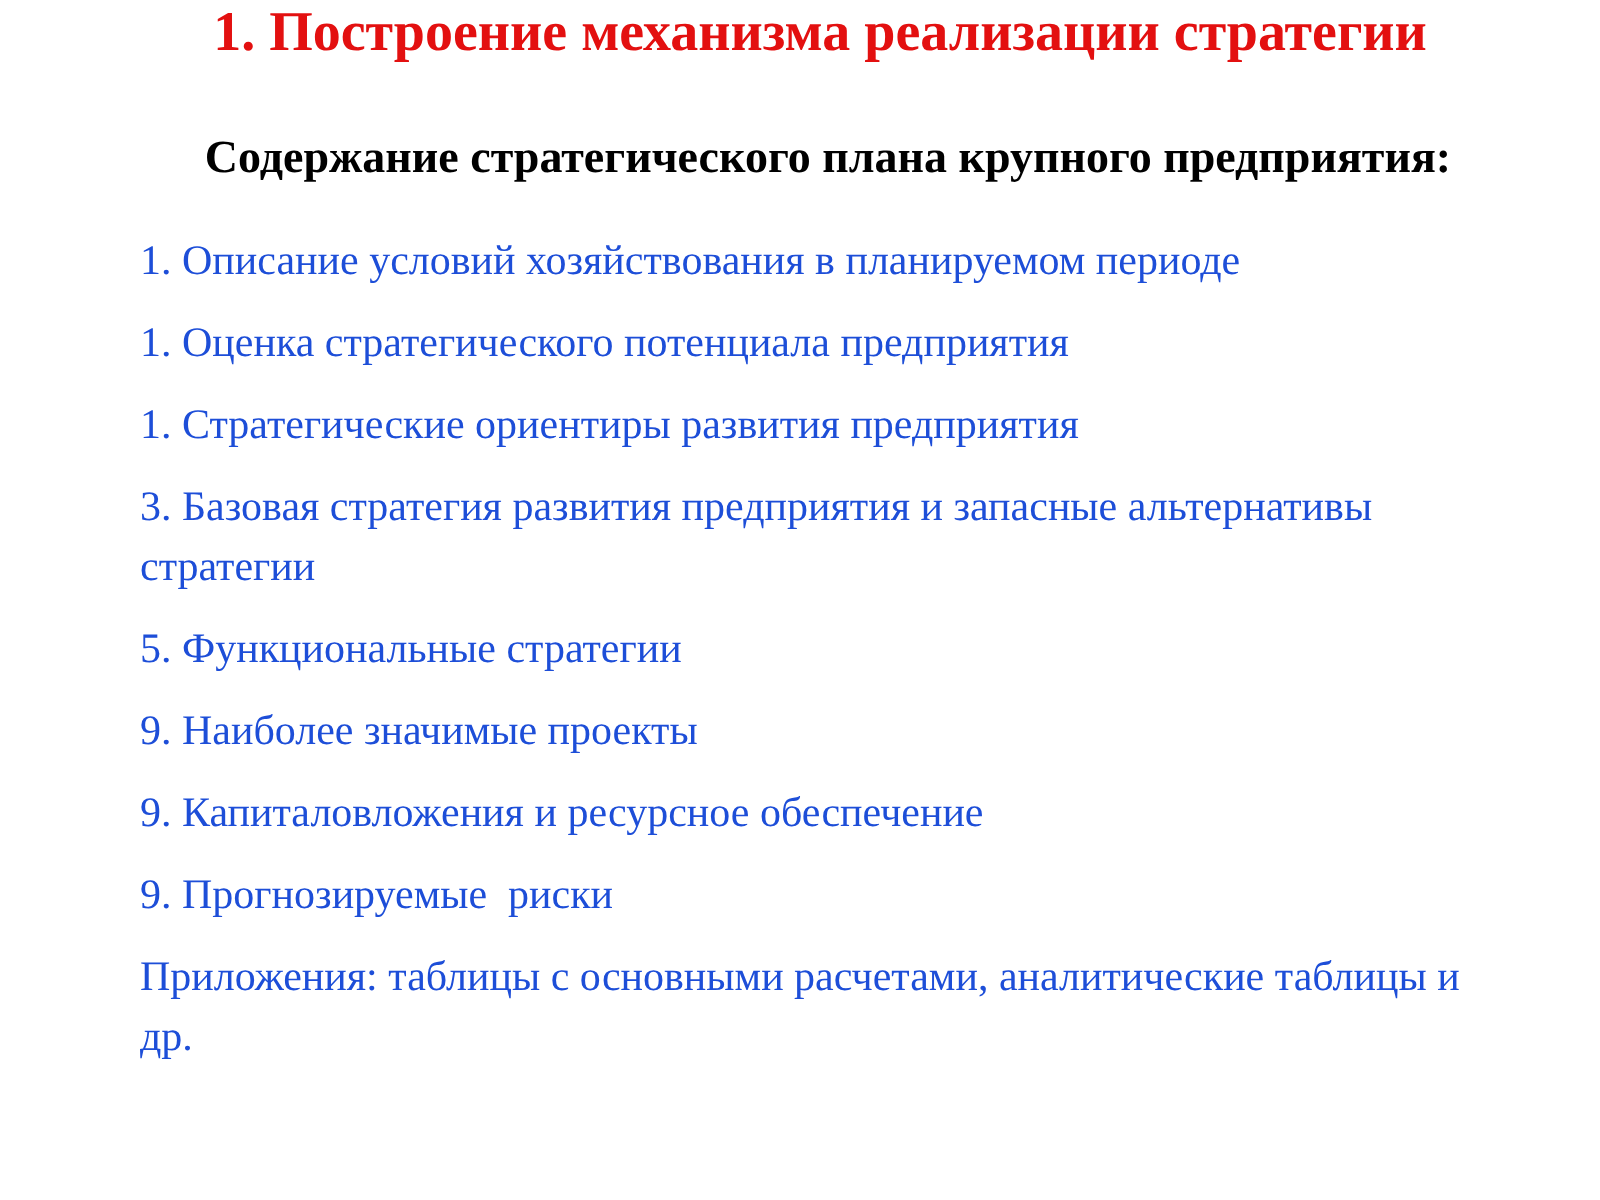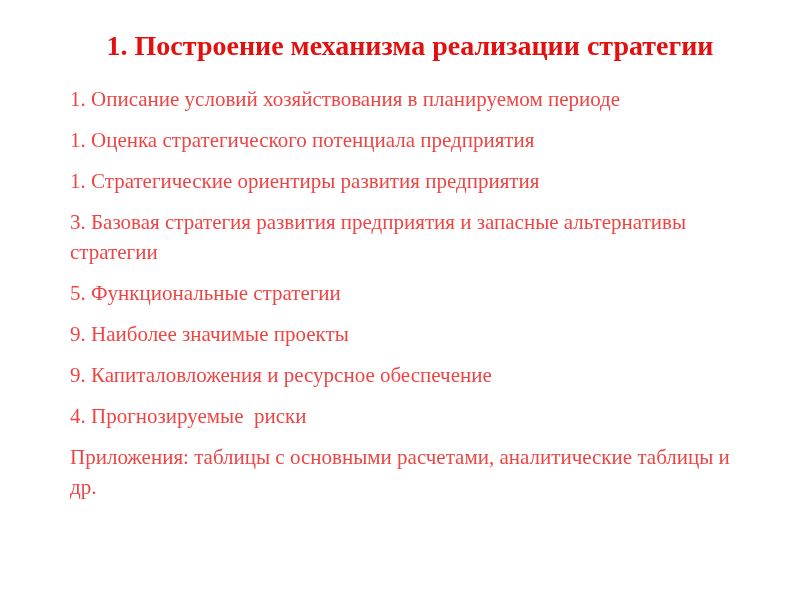--- a/index.html
+++ b/index.html
@@ -9,21 +9,21 @@
   }
   .slide {
     position: relative;
     width: 800px;
     height: 600px;
     background: #ffffff;
     overflow: hidden;
     font-family: "Liberation Serif", "DejaVu Serif", serif;
     color: #000000;
     box-sizing: border-box;
-    padding-top: 29px;
+    padding-top: 0;
   }
   .slide-title {
     margin: 0 0 0 20px;
     text-align: center;
     font-size: 28px;
     font-weight: bold;
     color: #e31010;
     line-height: 33px;
   }
   .slide-subtitle {
@@ -36,35 +36,36 @@
   }
   .plan-list {
     margin-top: 22px;
     padding: 0 55px 0 70px;
   }
   .plan-item {
     margin: 0 0 11px 0;
     font-size: 21px;
     line-height: 30px;
     font-weight: normal;
-    color: #ef4444;
+    color: #1d4ed8;
     white-space: pre-wrap;
   }
 </style>
 </head>
 <body>
 
 <div class="slide">
   <h1 class="slide-title">1. Построение механизма реализации стратегии</h1>
 
+  <h2 class="slide-subtitle">Содержание стратегического плана крупного предприятия:</h2>
 
   <div class="plan-list">
     <p class="plan-item">1. Описание условий хозяйствования в планируемом периоде</p>
     <p class="plan-item">1. Оценка стратегического потенциала предприятия</p>
     <p class="plan-item">1. Стратегические ориентиры развития предприятия</p>
     <p class="plan-item">3. Базовая стратегия развития предприятия и запасные альтернативы стратегии</p>
     <p class="plan-item">5. Функциональные стратегии</p>
     <p class="plan-item">9. Наиболее значимые проекты</p>
     <p class="plan-item">9. Капиталовложения и ресурсное обеспечение</p>
-    <p class="plan-item">4. Прогнозируемые  риски</p>
+    <p class="plan-item">9. Прогнозируемые  риски</p>
     <p class="plan-item">Приложения: таблицы с основными расчетами, аналитические таблицы и др.</p>
   </div>
 </div>
 
 </body></html>

